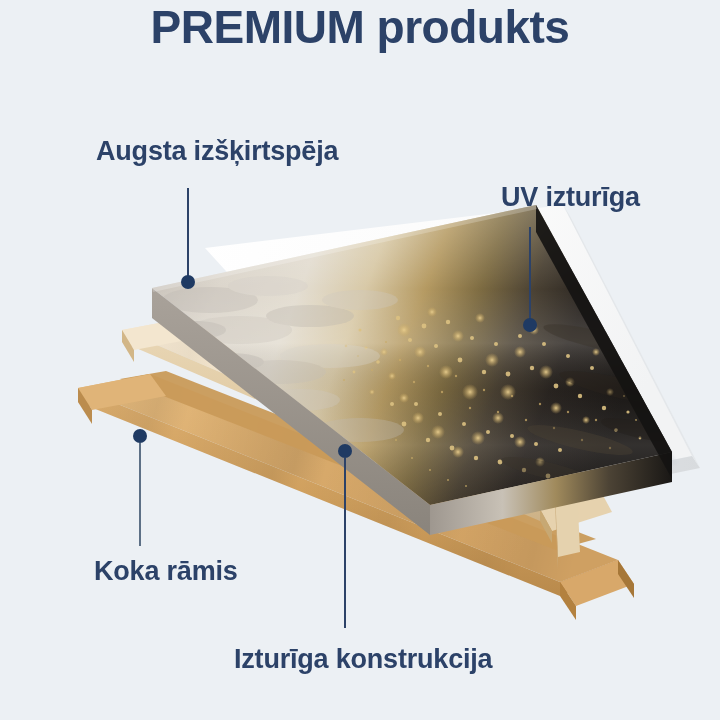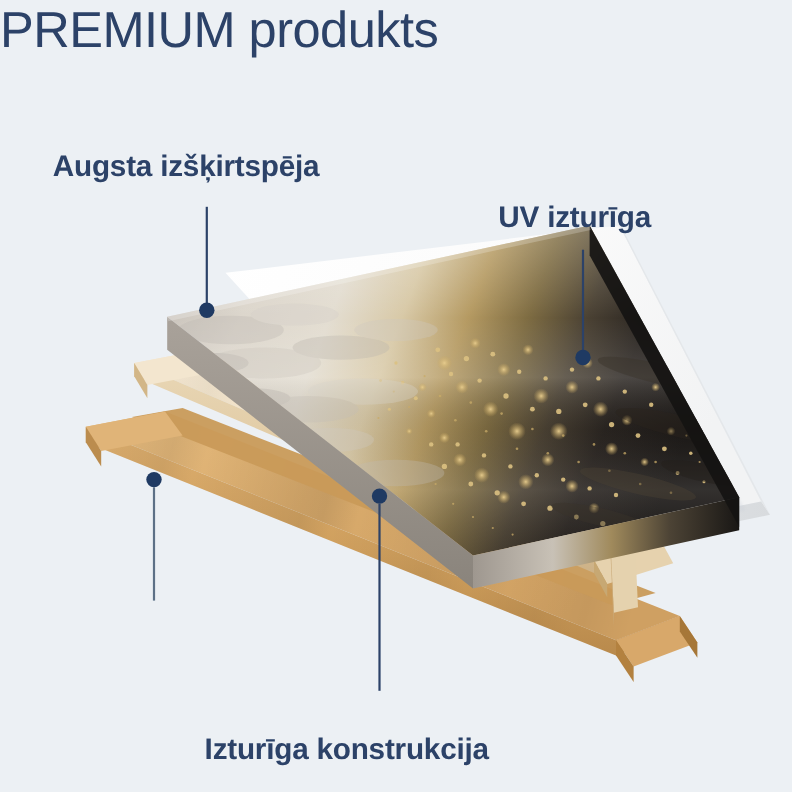--- a/index.html
+++ b/index.html
@@ -11,33 +11,34 @@
     position:relative;
   }
   #stage{position:absolute;left:0;top:0;width:720px;height:720px;}
   #art{position:absolute;left:0;top:0;width:720px;height:720px;}
   .lbl{
     position:absolute;
     color:#2c4268;
     font-weight:bold;
     white-space:nowrap;
     letter-spacing:-.2px;
+    margin-left:48px;
   }
   #title{
     left:0;right:0;top:22px;
-    text-align:left;
+    text-align:center;
     font-size:46px;
-    font-weight:normal;
+    font-weight:bold;
     color:#2c4268;
     letter-spacing:-.5px;
   }
   #l-res {left:48px; top:136px; font-size:27px;}
   #l-uv  {left:453px;top:182px; font-size:27px;text-align:center;}
   #l-frame{left:46px;top:556px; font-size:27px;}
-  #l-con {left:186px;top:666px; font-size:27px;text-align:right;}
+  #l-con {left:186px;top:644px; font-size:27px;text-align:right;}
   #callouts{position:absolute;left:0;top:0;width:720px;height:720px;}
 </style>
 </head>
 <body style="background: rgb(236, 240, 244);">
 
 <div id="stage">
 
   <svg id="art" viewBox="0 0 720 720">
     <defs>
 
@@ -353,15 +354,16 @@
         <line x1="345" y1="458" x2="345" y2="628" stroke="#2c4268" stroke-width="2"></line>
         <circle cx="345" cy="451" r="7" fill="#1f3a63"></circle>
       </g>
     </g>
   </svg>
 
   <div id="title">PREMIUM produkts</div>
 
   <div class="lbl" id="l-res">Augsta izšķirtspēja</div>
   <div class="lbl" id="l-uv">UV izturīga</div>
+  <div class="lbl" id="l-frame">Koka rāmis</div>
   <div class="lbl" id="l-con">Izturīga konstrukcija</div>
 
 </div>
 
 </body></html>

